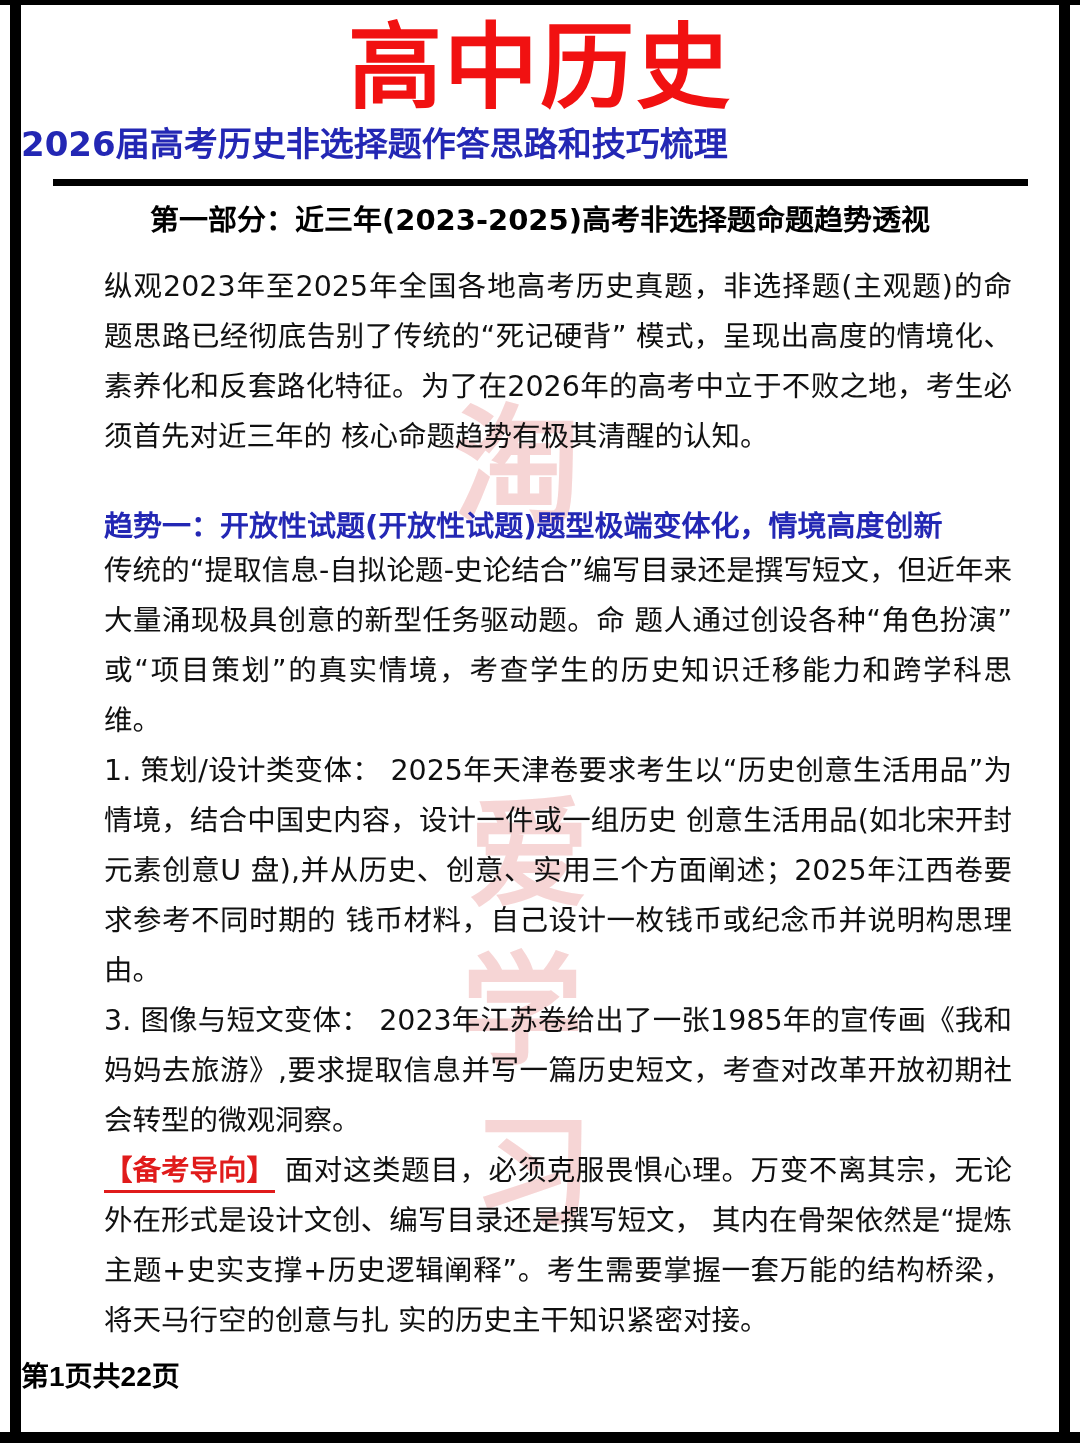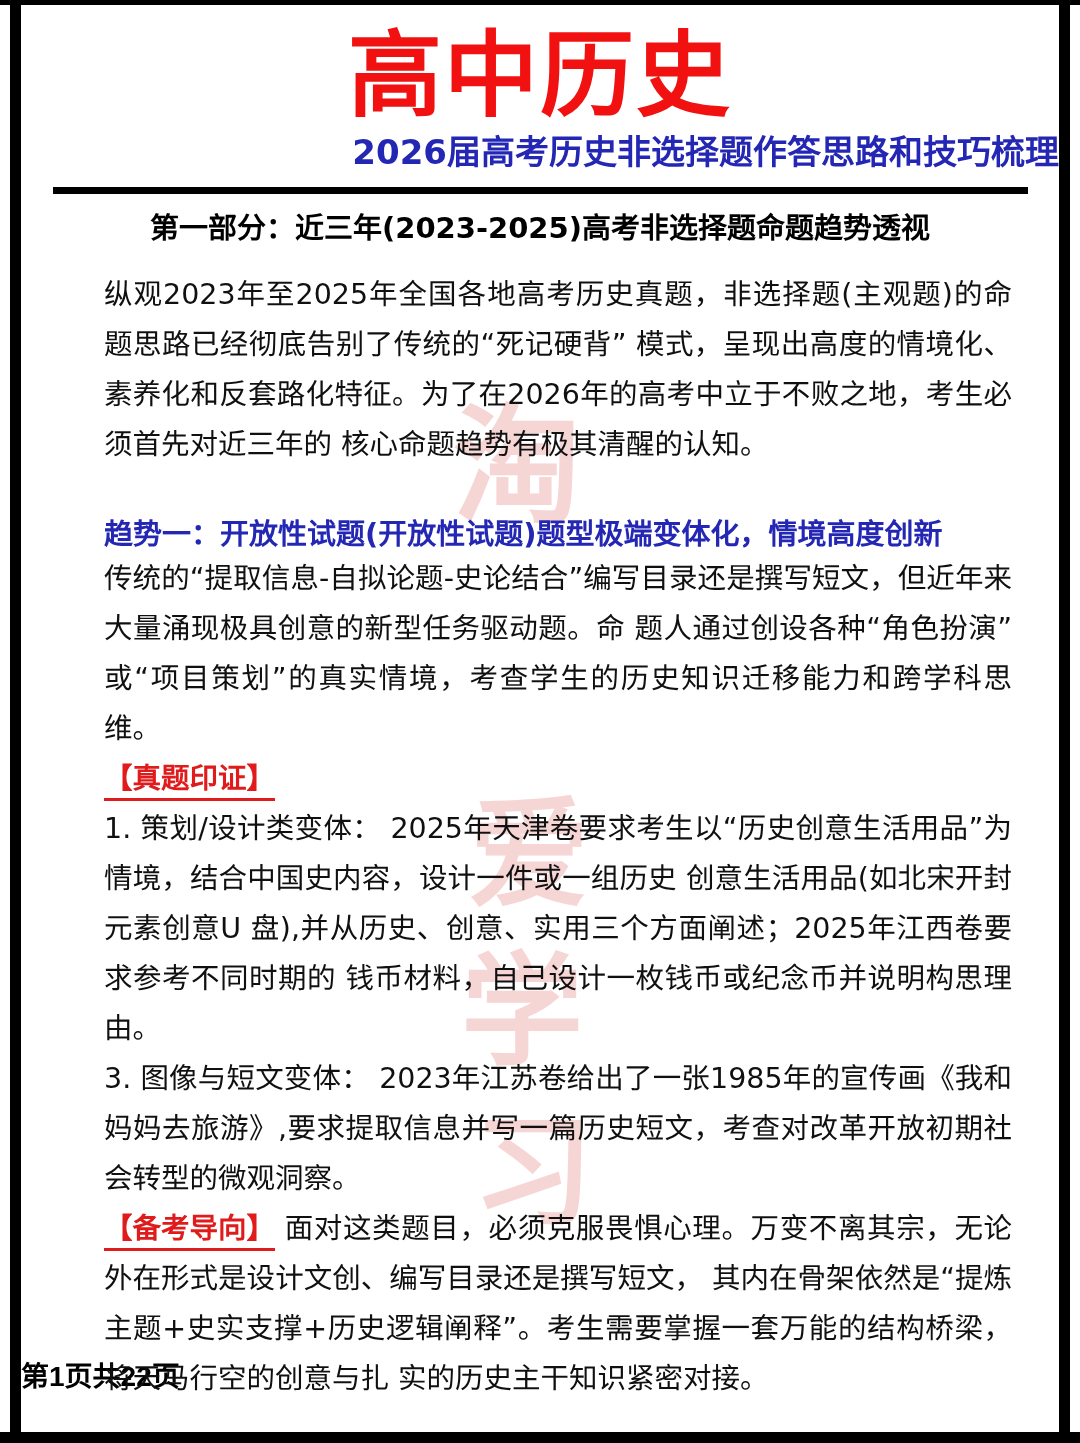--- a/index.html
+++ b/index.html
@@ -60,34 +60,34 @@
   .wm-4 { left: 452px; top: 1108px; font-size: 120px; }
 
   
   .doc-body {
     position: relative;
     z-index: 2;
   }
 
   .main-title {
     margin: 0;
-    padding-top: 18px;
+    padding-top: 10px;
     text-align: center;
     color: #f11111;
     font-size: 94px;
     font-weight: 700;
     letter-spacing: 2px;
     line-height: 1.12;
     font-family: "DejaVu Sans", "Liberation Sans", sans-serif;
   }
 
   .sub-title {
     margin: 0;
     padding-top: 4px;
-    text-align: right;
+    text-align: left;
     color: #2327b4;
     font-size: 34px;
     font-weight: 700;
     letter-spacing: 0px;
     line-height: 1.2;
     font-family: "DejaVu Sans", "Liberation Sans", sans-serif;
   }
 
   .rule {
     width: 975px;
@@ -192,23 +192,20 @@
       <h3 class="section-title">第一部分：近三年(2023-2025)高考非选择题命题趋势透视</h3>
 
       <div class="text-col">
 
         <p class="para para-top">纵观2023年至2025年全国各地高考历史真题，非选择题(主观题)的命题思路已经彻底告别了传统的“死记硬背” 模式，呈现出高度的情境化、素养化和反套路化特征。为了在2026年的高考中立于不败之地，考生必须首先对近三年的  核心命题趋势有极其清醒的认知。</p>
 
         <p class="trend-heading">趋势一：开放性试题(开放性试题)题型极端变体化，情境高度创新</p>
 
         <p class="para">传统的“提取信息-自拟论题-史论结合”编写目录还是撰写短文，但近年来大量涌现极具创意的新型任务驱动题。命 题人通过创设各种“角色扮演”或“项目策划”的真实情境，考查学生的历史知识迁移能力和跨学科思维。</p>
 
-        <p class="para tag-line">
-          <span class="tag-red">【真题印证】</span>
-        </p>
 
         <p class="para item">1. 策划/设计类变体： 2025年天津卷要求考生以“历史创意生活用品”为情境，结合中国史内容，设计一件或一组历史 创意生活用品(如北宋开封元素创意U 盘),并从历史、创意、实用三个方面阐述；2025年江西卷要求参考不同时期的 钱币材料，自己设计一枚钱币或纪念币并说明构思理由。</p>
         <p class="para item">3. 图像与短文变体： 2023年江苏卷给出了一张1985年的宣传画《我和妈妈去旅游》,要求提取信息并写一篇历史短文，考查对改革开放初期社会转型的微观洞察。</p>
 
         <p class="para item"><span class="tag-red">【备考导向】</span><span> 面对这类题目，必须克服畏惧心理。万变不离其宗，无论外在形式是设计文创、编写目录还是撰写短文， 其内在骨架依然是“提炼主题+史实支撑+历史逻辑阐释”。考生需要掌握一套万能的结构桥梁，将天马行空的创意与扎 实的历史主干知识紧密对接。</span></p>
 
       </div>
 
     </div>
 

